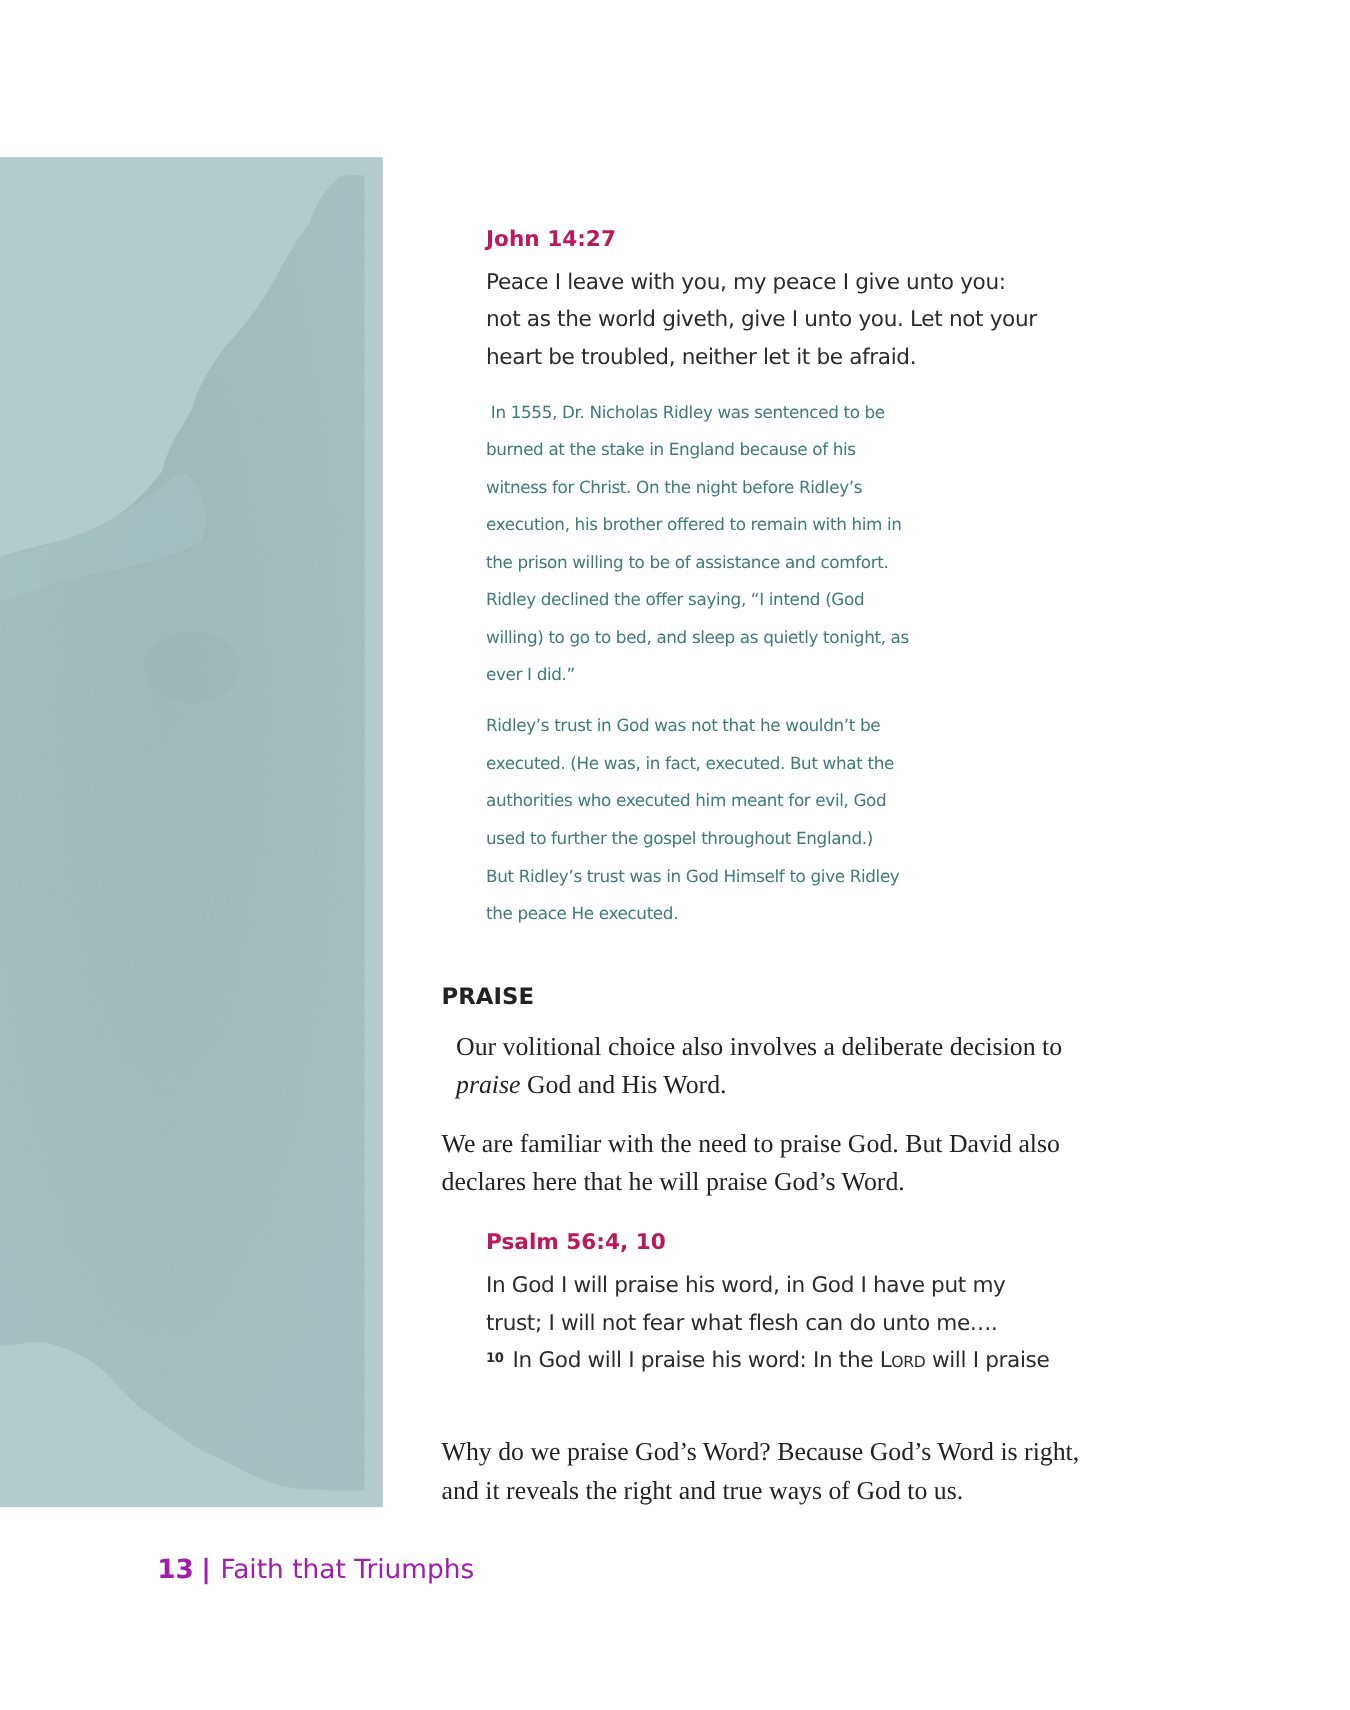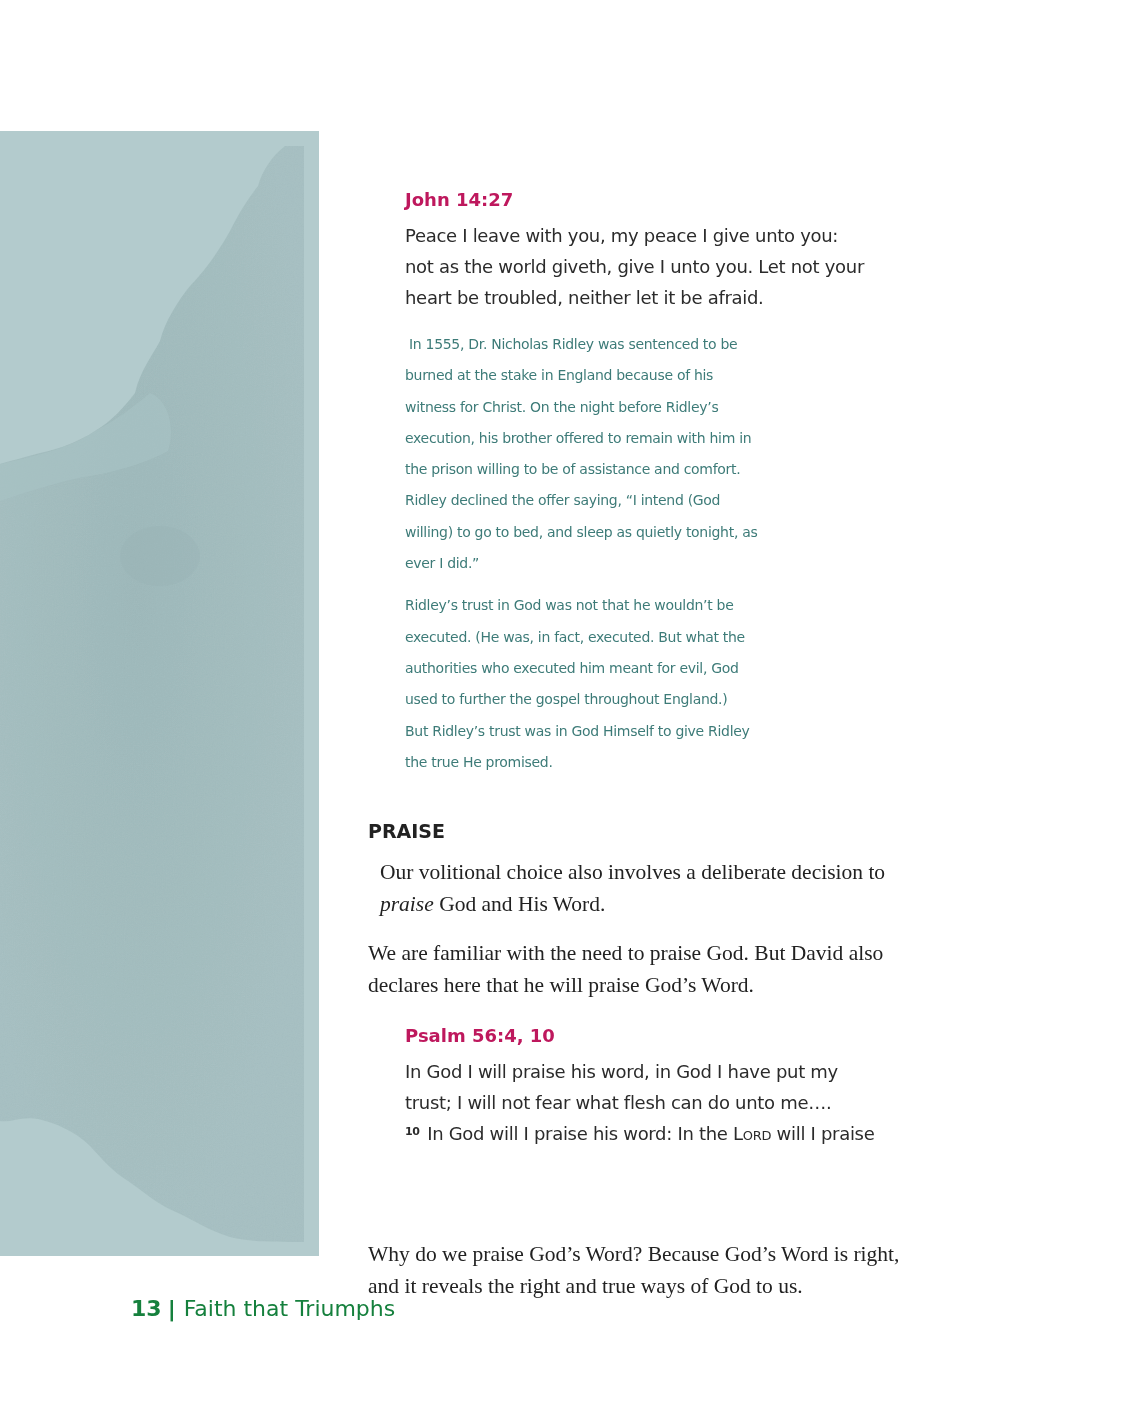--- a/index.html
+++ b/index.html
@@ -100,21 +100,21 @@
     }
     .body-text p {
       margin: 0;
     }
     .footer {
       position: absolute;
       left: 131px;
       top: 1296px;
       font-family: "DejaVu Sans", "Liberation Sans", sans-serif;
       font-size: 22px;
-      color: #15803d;
+      color: #a21caf;
       white-space: nowrap;
     }
     .footer .num {
       font-weight: bold;
     }
     .footer .sep {
       font-weight: bold;
       margin: 0 8px 0 6px;
     }
   </style>
@@ -169,21 +169,21 @@
       <span style="display:block;">Ridley declined the offer saying, “I intend (God</span>
       <span style="display:block;">willing) to go to bed, and sleep as quietly tonight, as</span>
       <span style="display:block;">ever I did.”</span>
     </p>
     <p>
       <span style="display:block;">Ridley’s trust in God was not that he wouldn’t be</span>
       <span style="display:block;">executed. (He was, in fact, executed. But what the</span>
       <span style="display:block;">authorities who executed him meant for evil, God</span>
       <span style="display:block;">used to further the gospel throughout England.)</span>
       <span style="display:block;">But Ridley’s trust was in God Himself to give Ridley</span>
-      <span style="display:block;">the true He promised.</span>
+      <span style="display:block;">the peace He executed.</span>
     </p>
   </div>
 
   <div class="section-head">PRAISE</div>
 
   <div class="body-text" style="top:857px;">
     <p style="margin-bottom:18px;margin-left:12px;">
       <span style="display:block;">Our volitional choice also involves a deliberate decision to</span>
       <span style="display:block;"><em>praise</em><span> God and His Word.</span></span>
     </p>
@@ -197,21 +197,21 @@
     <div class="ref">Psalm 56:4, 10</div>
     <div class="verse">
       <div>In God I will praise his word, in God I have put my</div>
       <div>trust; I will not fear what flesh can do unto me….</div>
       <div><span class="vnum">10</span><span> In God will I praise his word: In the </span><span class="smallcaps">Lord</span><span> will I praise</span></div>
     </div>
   </div>
 
   <div class="body-text" style="top:1195px;">
     <p>
-      <span style="display:block;margin-top:44px;">Why do we praise God’s Word? Because God’s Word is right,</span>
+      <span style="display:block;">Why do we praise God’s Word? Because God’s Word is right,</span>
       <span style="display:block;">and it reveals the right and true ways of God to us.</span>
     </p>
   </div>
 
   <div class="footer">
     <span class="num">13</span><span class="sep">|</span><span>Faith that Triumphs</span>
   </div>
 </div>
 
 </body></html>

